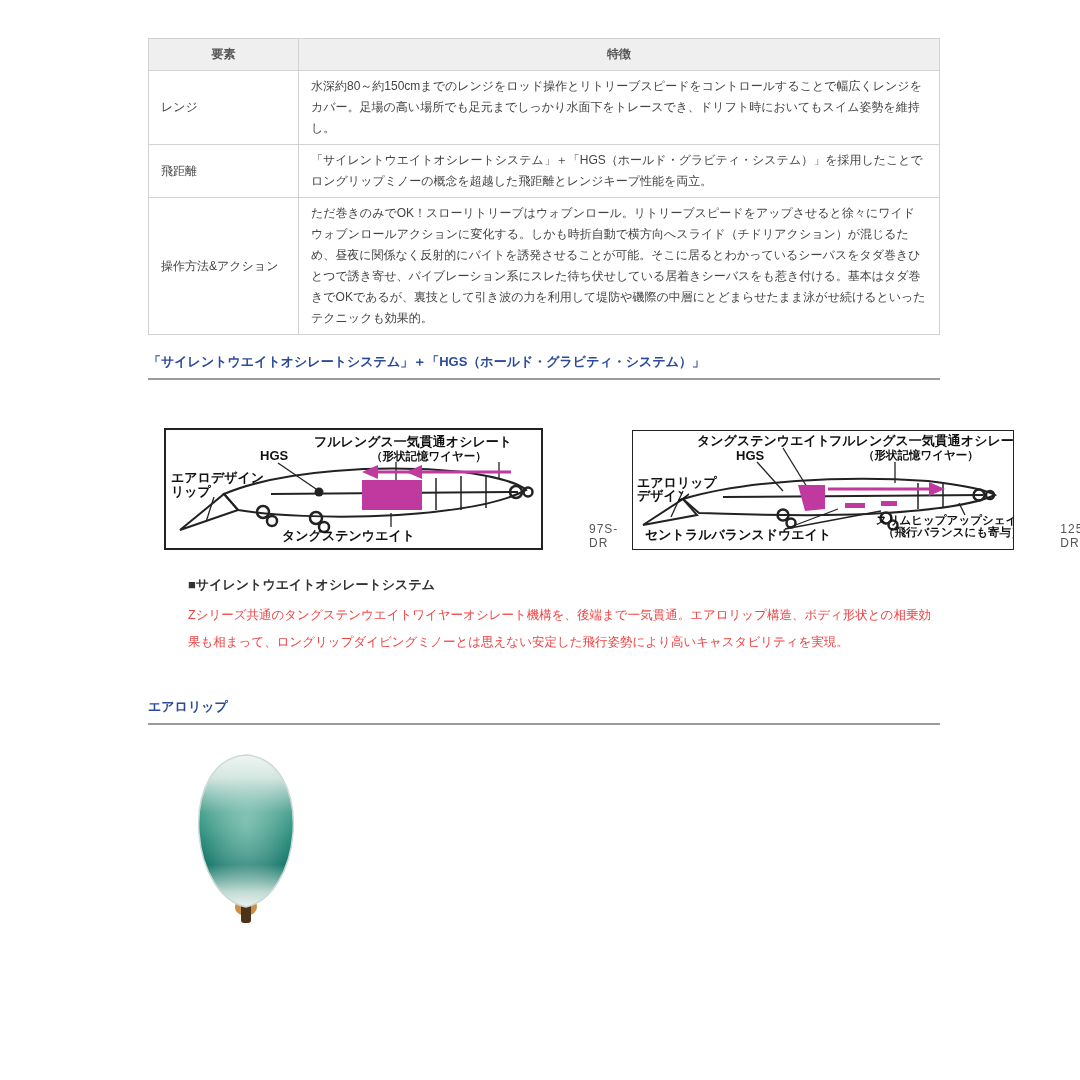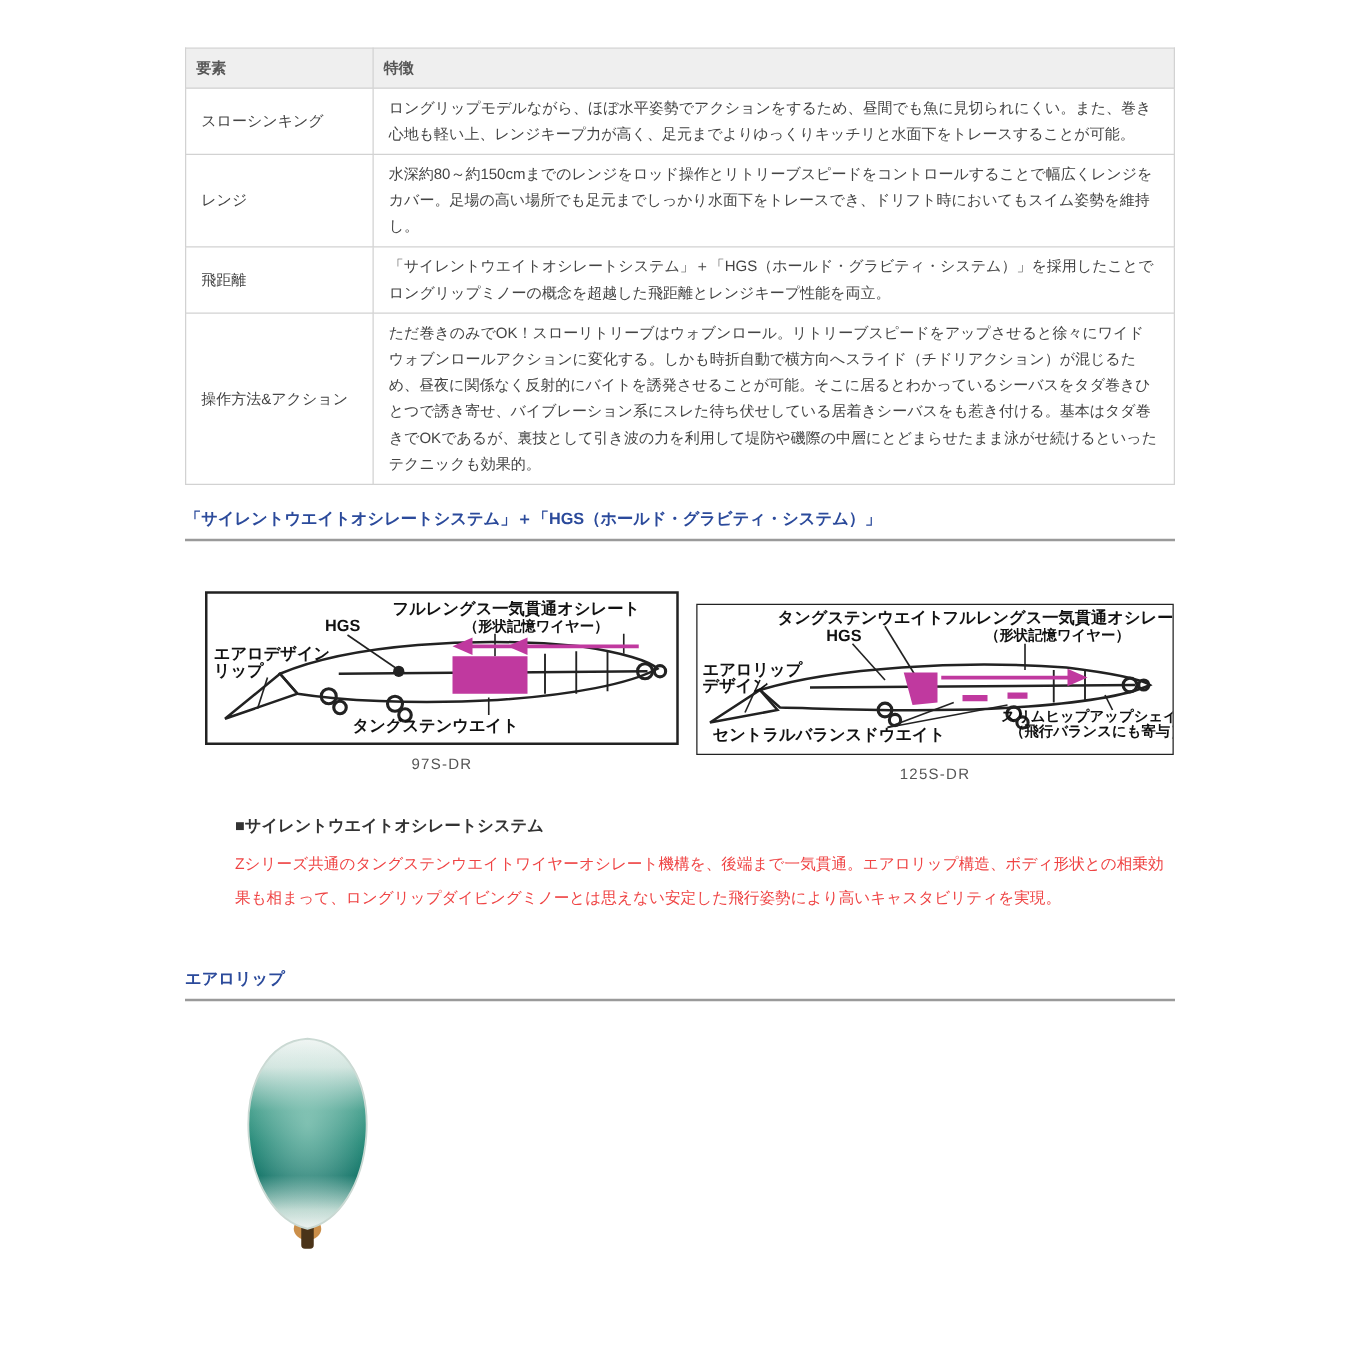--- a/index.html
+++ b/index.html
@@ -13,33 +13,33 @@
 
   
   .intro { color:#2b4a9b; font-weight:bold; font-size:13px; line-height:25px; margin-bottom:10px; }
 
   
   table.spec { width:100%; border-collapse:collapse; border:1px solid #c9c9c9; }
   table.spec th, table.spec td {
     border:1px solid #d2d2d2; font-size:12px; vertical-align:middle;
   }
   table.spec th {
-    background:#efefef; color:#555; font-weight:bold; text-align:left;
+    background:#efefef; color:#555; font-weight:bold; text-align:center;
     padding:7px 8px;
   }
   table.spec td.lbl { width:150px; padding:4px 12px; color:#444; }
   table.spec td.desc { padding:5px 12px; line-height:21px; color:#444; text-align:left; }
 
   
   .sec-heading { color:#2b4a9b; font-weight:bold; font-size:13px; margin-top:18px; }
   .rule { height:2px; background:#9a9a9a; margin-top:7px; }
 
   
   .diagrams { display:flex; margin-top:40px; margin-left:16px; }
-  .diagram-col { display:flex; flex-direction:column; align-items:center; }
+  .diagram-col { display:flex; align-items:flex-end;gap:46px; }
   .diagram-col.right { margin-left:14px; margin-top:10px; }
   .diagram-box { border:2px solid #222; background:#fff; }
   .diagram-box.thin { border-width:1px; }
   .diagram-caption { font-size:12px; color:#555; margin-top:8px; letter-spacing:1px; }
   svg text { font-family:"Liberation Sans","DejaVu Sans",sans-serif; fill:#111; }
   svg text.dlabel { font-size:11.5px; font-weight:bold; }
   svg text.dlabel-big { font-size:13px; font-weight:bold; }
 
   
   .subsec { margin-top:26px;margin-left:40px; }
@@ -55,24 +55,20 @@
 <body>
 
 <div class="content">
 
 
   <table class="spec">
     <tbody>
         <tr>
       <th>要素</th>
       <th>特徴</th>
-    </tr>
-    <tr>
-      <td class="lbl">スローシンキング</td>
-      <td class="desc">ロングリップモデルながら、ほぼ水平姿勢でアクションをするため、昼間でも魚に見切られにくい。また、巻き心地も軽い上、レンジキープ力が高く、足元までよりゆっくりキッチリと水面下をトレースすることが可能。</td>
     </tr>
     <tr>
       <td class="lbl">レンジ</td>
       <td class="desc">水深約80～約150cmまでのレンジをロッド操作とリトリーブスピードをコントロールすることで幅広くレンジをカバー。足場の高い場所でも足元までしっかり水面下をトレースでき、ドリフト時においてもスイム姿勢を維持し。</td>
     </tr>
     <tr>
       <td class="lbl">飛距離</td>
       <td class="desc">「サイレントウエイトオシレートシステム」＋「HGS（ホールド・グラビティ・システム）」を採用したことでロングリップミノーの概念を超越した飛距離とレンジキープ性能を両立。</td>
     </tr>
     <tr>

